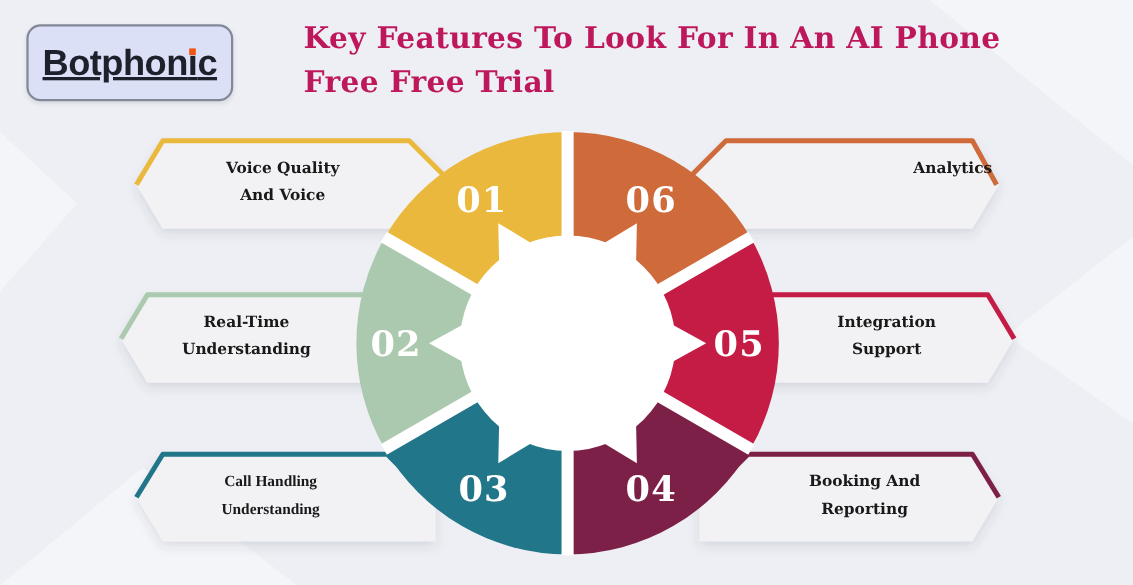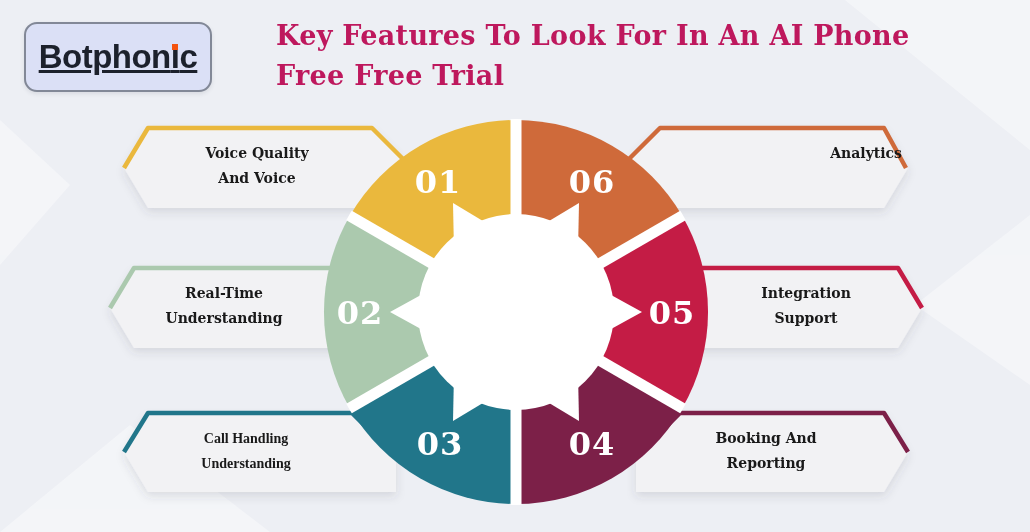--- a/index.html
+++ b/index.html
@@ -23,21 +23,21 @@
     font-weight:bold;font-size:27px;line-height:40px;letter-spacing:.3px;color:#be185d;
   }
   .seg-label{
     position:absolute;width:230px;z-index:2;text-align:center;
     font-weight:bold;font-size:14px;line-height:25px;color:#191919;
   }
   .seg-label span{display:block;}
   .lbl-01{left:142px;top:141px;}
   .lbl-02{left:109px;top:281px;}
   .lbl-03{left:131px;top:426px;font-family:Liberation Serif, serif;}
-  .lbl-04{left:651px;top:426px;}
+  .lbl-04{left:671px;top:426px;}
   .lbl-05{left:691px;top:281px;}
   .lbl-06{left:672px;top:141px;text-align:right;}
   .num{
     font-family:"DejaVu Serif", serif;font-weight:bold;font-size:32px;
     letter-spacing:1px;fill:#ffffff;text-anchor:middle;
   }
 </style>
 </head>
 <body>
 

